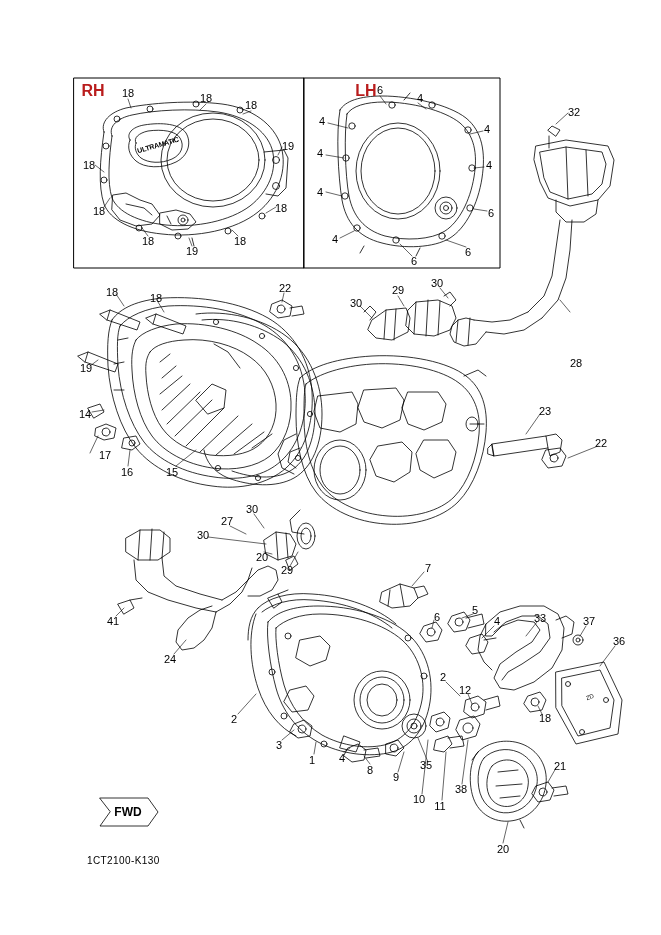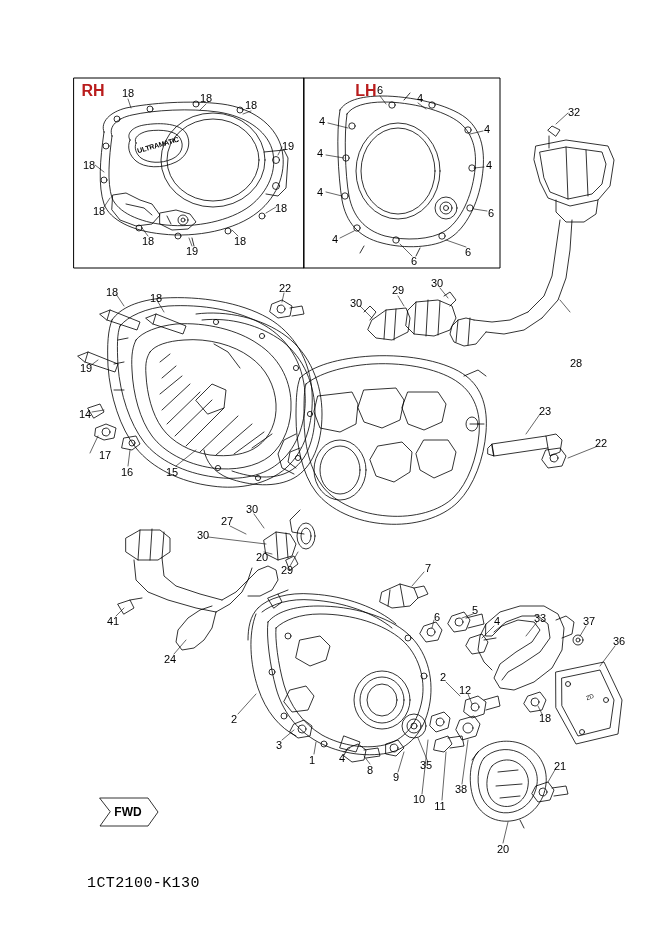--- a/index.html
+++ b/index.html
@@ -39,25 +39,24 @@
   .panel-label {
     position: absolute;
     font-size: 16px;
     font-weight: bold;
     font-family: "Liberation Sans", sans-serif;
     color: #b91c1c;
     transform: translate(-50%, -50%);
   }
   .partnum {
     position: absolute;
-    font-size: 15px;
+    font-size: 10px;
     letter-spacing: 0.4px;
-    font-family: Liberation Mono, monospace;
+    font-family: Liberation Sans, sans-serif;
     color: #000;
-    margin-top: 20px;
   }
   .fwd-text {
     position: absolute;
     font-size: 12px;
     font-weight: bold;
     font-family: "Liberation Sans", sans-serif;
     color: #000;
     transform: translate(-50%, -50%);
   }
   .brand-text {

